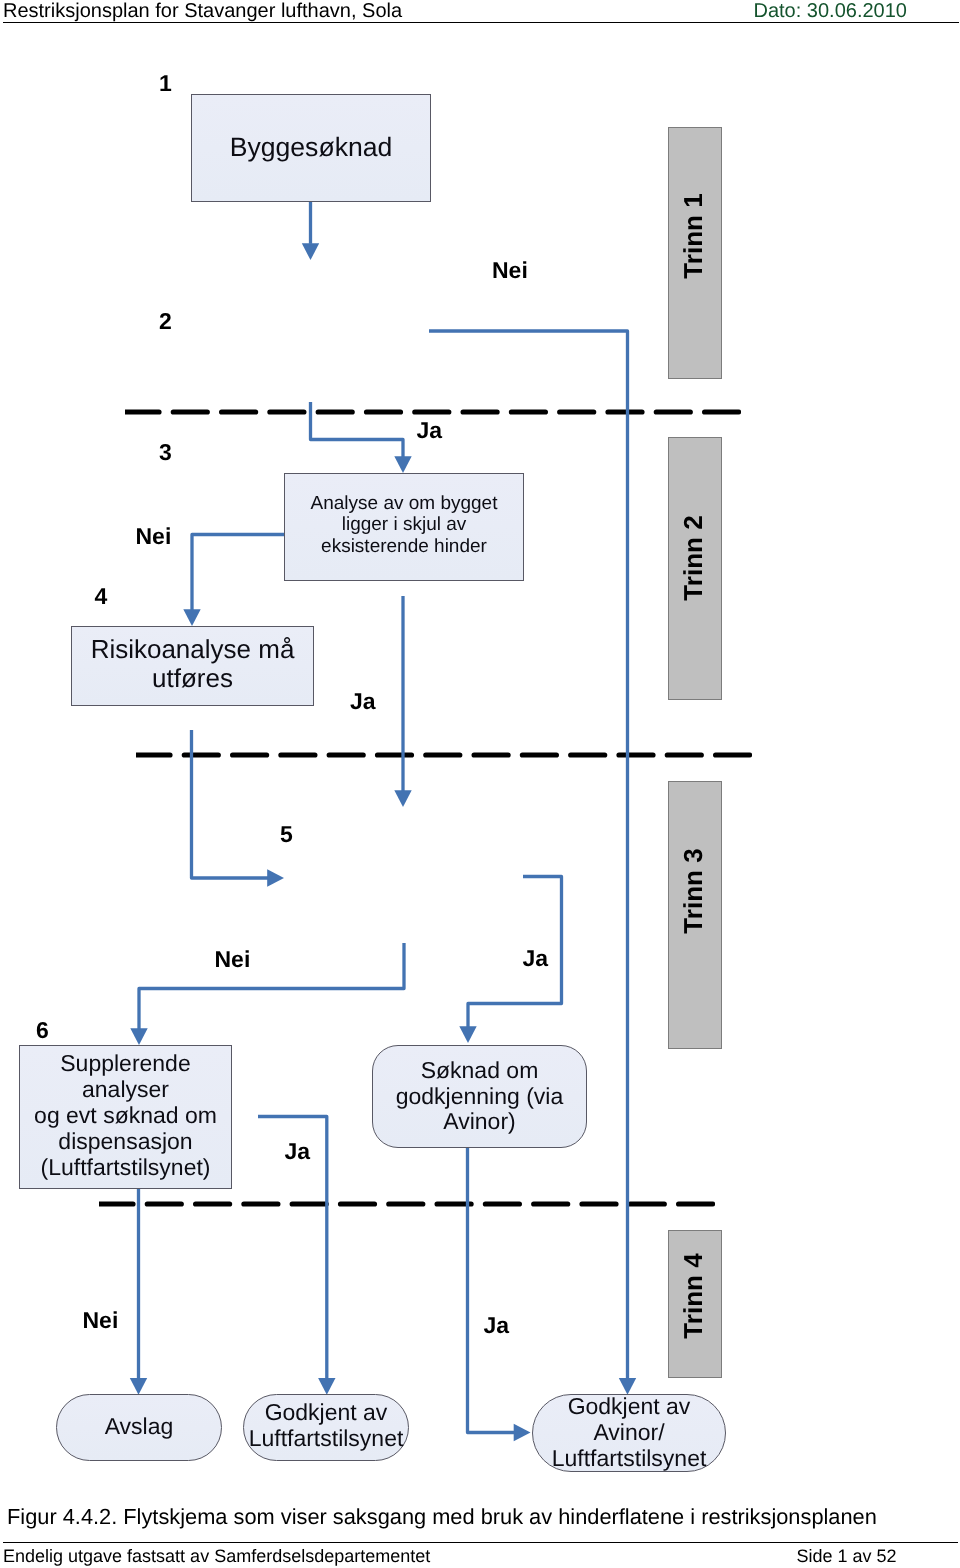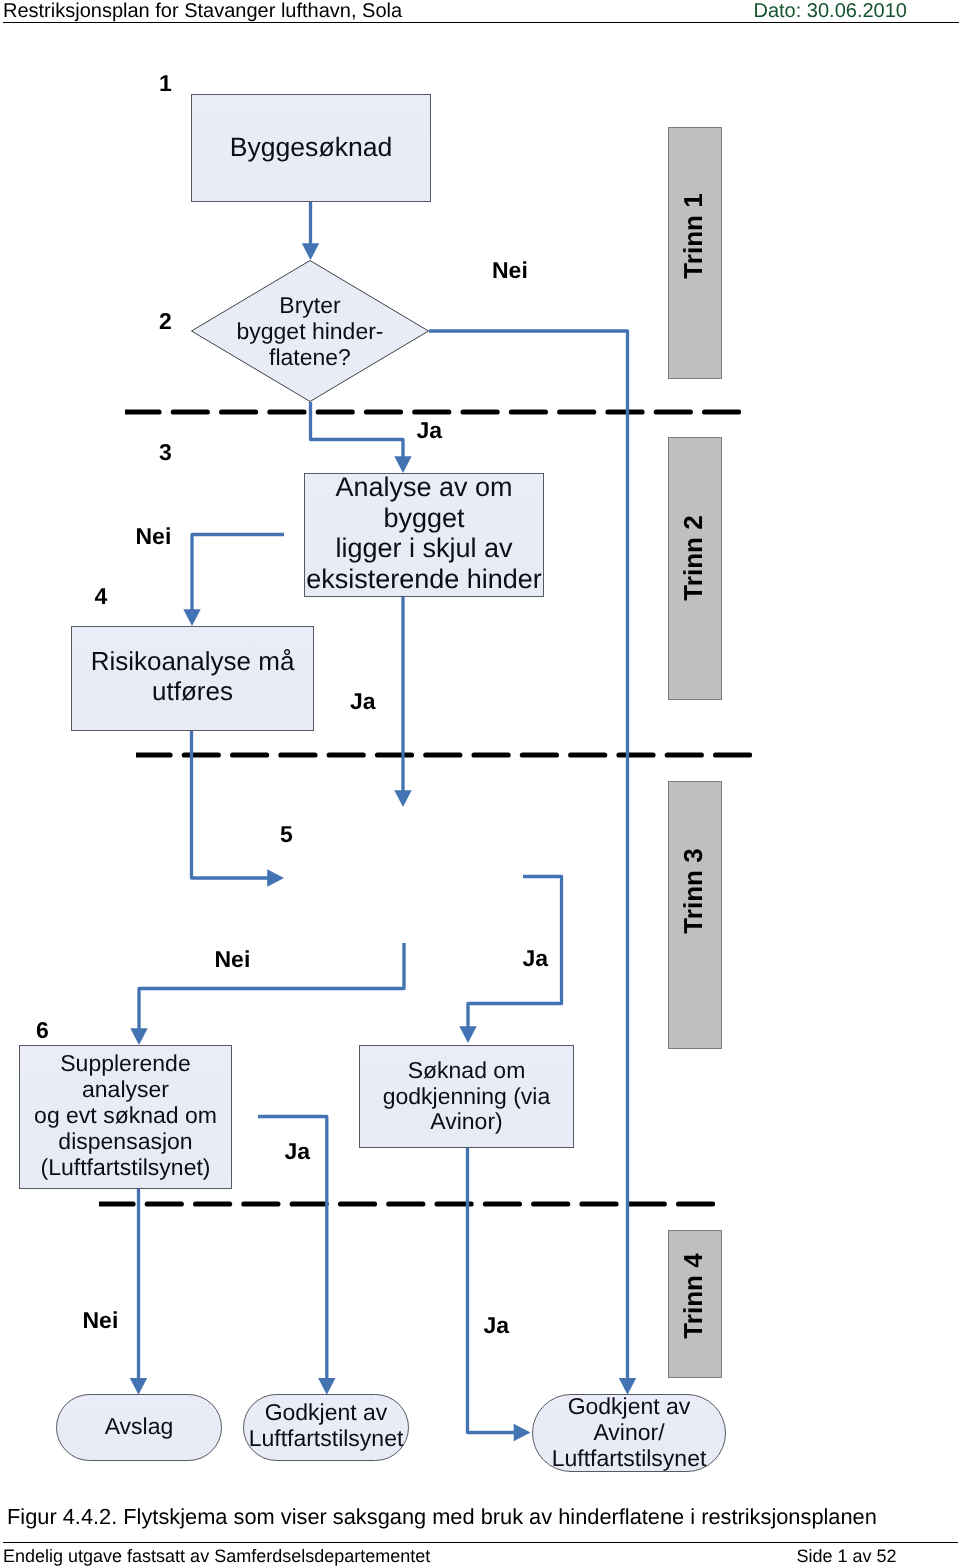--- a/index.html
+++ b/index.html
@@ -101,59 +101,47 @@
       <polyline points="258,1116.5 326.8,1116.5 326.8,1378.5" fill="none" stroke="#4373B2" stroke-width="3.3" stroke-linecap="butt" stroke-linejoin="round"></polyline>
       <polygon points="318.1,1378 335.5,1378 326.8,1394.8" fill="#4373B2"></polygon>
       <polyline points="467.5,1148 467.5,1432.5 517,1432.5" fill="none" stroke="#4373B2" stroke-width="3.3" stroke-linecap="butt" stroke-linejoin="round"></polyline>
       <polygon points="513.7,1423.8 513.7,1441.2 530.5,1432.5" fill="#4373B2"></polygon>
     </svg>
 
   <div class="node" style="left:191px;top:94px;width:240px;height:108px;font-size:26.6px;">
     <span style="position:relative;top:-1px;">Byggesøknad</span>
   </div>
 
-  <div class="dia" style="left:191px;top:260px;width:238px;height:142px;">
-    <svg width="238" height="142" viewBox="0 0 238 142">
-        <polygon points="119,0.5 237.5,71 119,141.5 0.5,71" fill="#e8ecf6" stroke="#3f3f46" stroke-width="1"></polygon>
-      </svg>
-    <div class="txt" style="font-size:23px;top:0px;">
-        <div>
-      <div>Bryter</div>
-      <div>bygget hinder-</div>
-      <div>flatene?</div>
-    </div>
-      </div>
-  </div>
 
-  <div class="node" style="left:284px;top:473px;width:240px;height:124px;font-size:27px;margin-left:20px;">
+  <div class="node" style="left:284px;top:473px;width:240px;height:108px;font-size:19px;">
     <div style="position:relative;top:-2px;">
       <div>Analyse av om bygget</div>
       <div>ligger i skjul av</div>
       <div>eksisterende hinder</div>
     </div>
   </div>
 
-  <div class="node" style="left:71px;top:626px;width:243px;height:105px;font-size:26px;">
+  <div class="node" style="left:71px;top:626px;width:243px;height:80px;font-size:26px;">
     <div style="position:relative;top:-2px;">
       <div>Risikoanalyse må</div>
       <div>utføres</div>
     </div>
   </div>
 
 
   <div class="node" style="left:19px;top:1045px;width:213px;height:144px;font-size:23px;">
     <div style="position:relative;top:-2px;">
       <div>Supplerende analyser</div>
       <div>og evt søknad om</div>
       <div>dispensasjon</div>
       <div>(Luftfartstilsynet)</div>
     </div>
   </div>
 
-  <div class="node" style="left:359px;top:1045px;width:215px;height:103px;font-size:23px;">
+  <div class="node" style="left:372px;top:1045px;width:215px;height:103px;font-size:23px;border-radius:26px;">
     <div style="position:relative;top:-1px;">
       <div>Søknad om</div>
       <div>godkjenning (via</div>
       <div>Avinor)</div>
     </div>
   </div>
 
   <div class="node round" style="left:56px;top:1394px;width:166px;height:67px;font-size:23px;">
     <span style="position:relative;top:-2px;">Avslag</span>
   </div>

